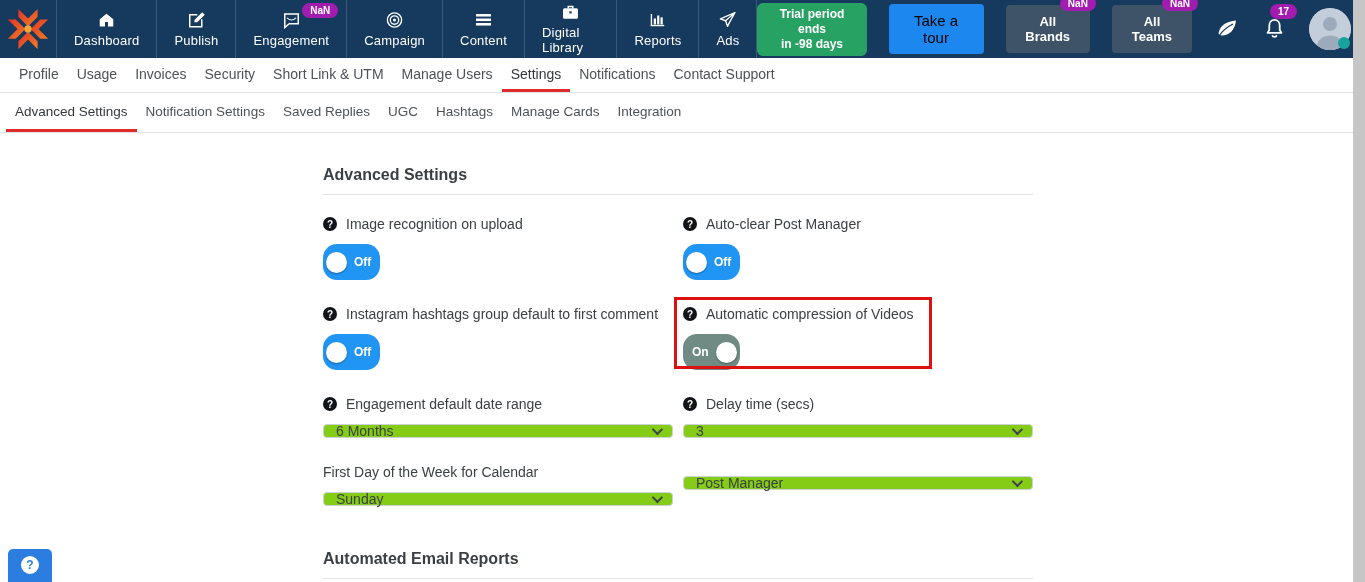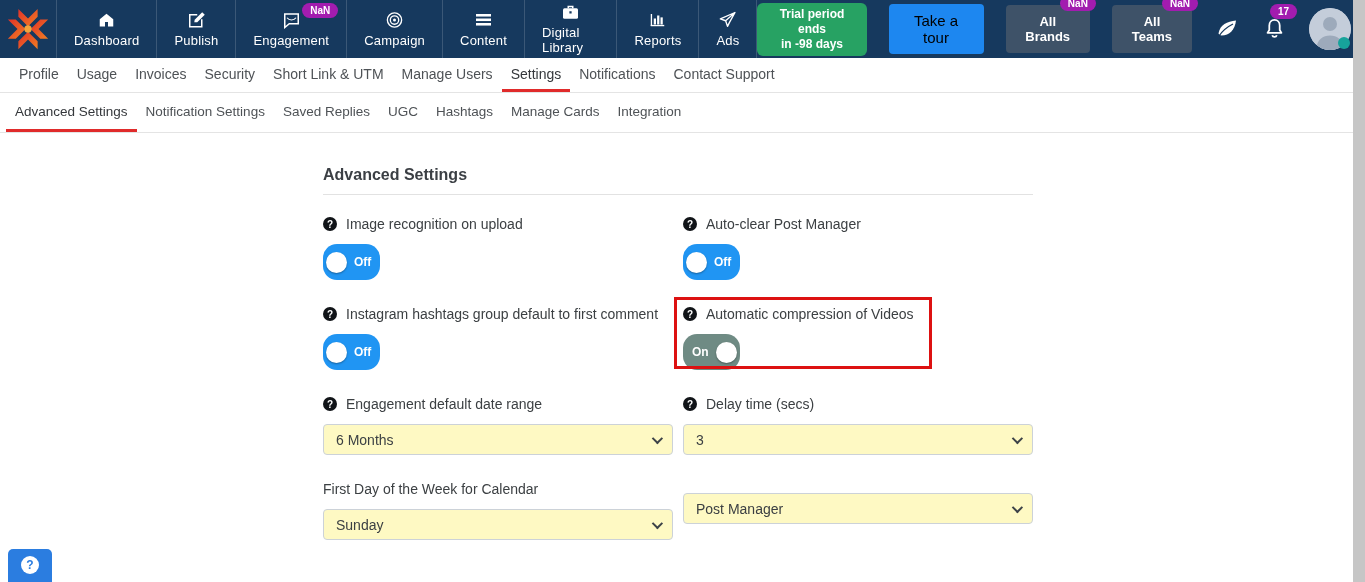--- a/index.html
+++ b/index.html
@@ -59,21 +59,21 @@
   .toggle.on  { background:#6f8b84; }
   .knob { width:21px; height:21px; background:#fff; border-radius:50%; box-shadow:0 1px 2px rgba(0,0,0,.35); }
   .toggle.off .knob { margin-left:3px; }
   .toggle.on  .knob { order:2; margin-right:3px; }
   .toggle-text { color:#fff; font-size:12px; font-weight:bold; padding:0 7px; }
   .toggle.on .toggle-text { order:1; padding-left:9px; }
 
   .highlight-box { position:absolute; left:-9px; top:-9px; width:258px; height:72px;
                    border:3px solid #dd1111; pointer-events:none; }
 
-  .select-box { margin-top:12px; height:31px; background:#fef9c3; border:1px solid #ccd2d8; border-radius:4px;
+  .select-box { margin-top:12px; height:14px; background:#84cc16; border:1px solid #ccd2d8; border-radius:4px;
                 display:flex; align-items:center; justify-content:space-between; padding:0 12px;
                 font-size:14px; color:#3c4043; cursor:pointer; }
   .chevron { width:8px; height:8px; border-right:2px solid #3c4248; border-bottom:2px solid #3c4248;
              transform:rotate(45deg) translateY(-2px); }
 
   .email-section { margin-top:44px; }
 
   
   .help-fab { position:fixed; left:8px; bottom:-13px; width:44px; height:46px; background:#2b7de0;
               border:none; border-radius:5px; cursor:pointer; display:flex; align-items:flex-start;

